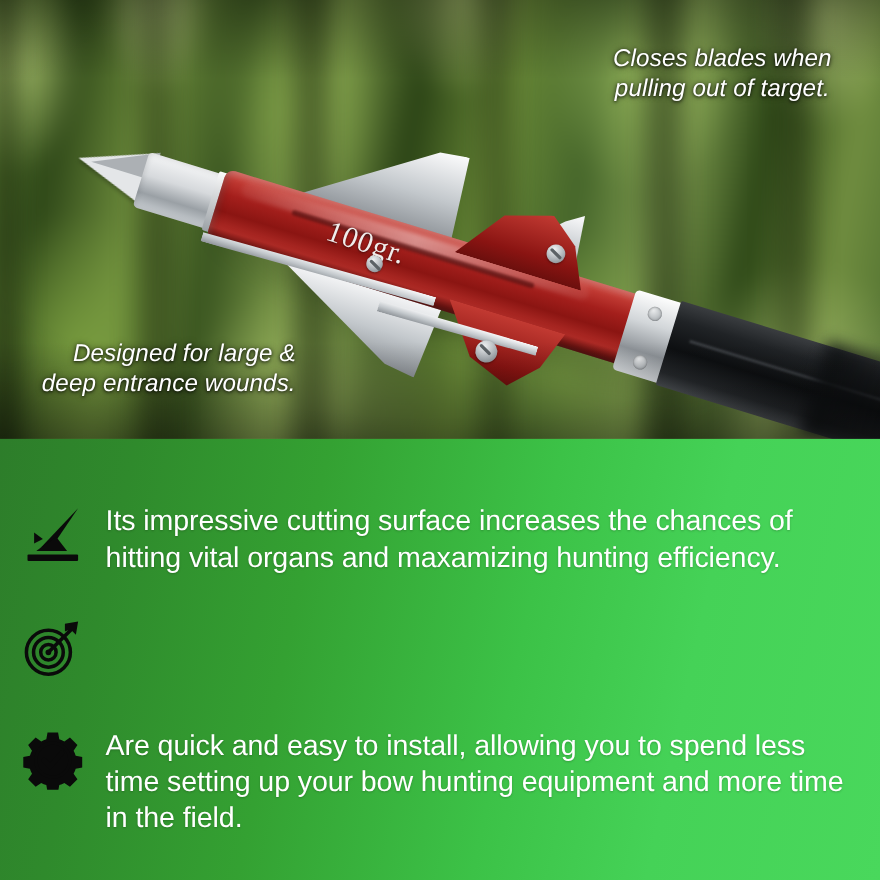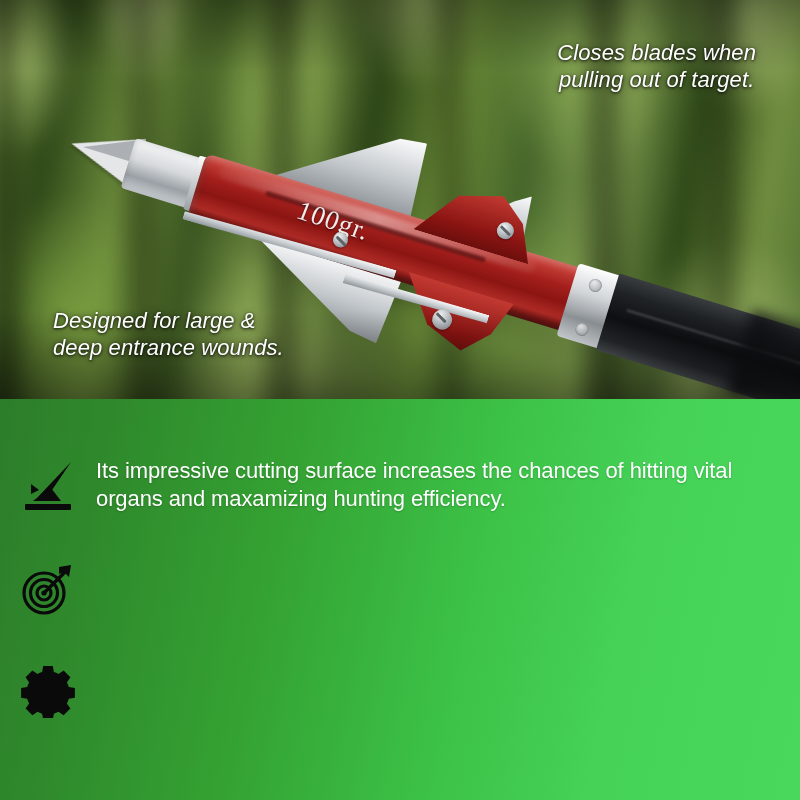--- a/index.html
+++ b/index.html
@@ -272,23 +272,23 @@
     letter-spacing: 0.1px;
     text-shadow: 0 1px 3px rgba(0,0,0,0.85), 0 0 6px rgba(0,0,0,0.5);
     white-space: pre-line;
   }
   .caption-top-right {
     right: 44px;
     top: 40px;
     text-align: center;
   }
   .caption-bottom-left {
-    left: 53px;
+    left: 38px;
     top: 308px;
-    text-align: left;
+    text-align: right;
   }
 
   
   .features-panel {
     position: absolute;
     left: 0;
     top: 399px;
     width: 800px;
     height: 401px;
     background:
@@ -311,21 +311,21 @@
     margin-right: 20px;
     margin-top: 2px;
     display: flex;
     align-items: center;
     justify-content: center;
   }
   .feature-icon svg { display: block; }
 
   .feature-text {
     color: #ffffff;
-    font-size: 22px;
+    font-size: 26px;
     line-height: 1.26;
     letter-spacing: -0.1px;
     max-width: 690px;
     text-shadow: 0 1px 2px rgba(0,0,0,0.22);
   }
 </style>
 </head>
 <body>
 
 <div class="page">
@@ -422,16 +422,17 @@
           <path d="M27 11.5 a15.5 15.5 0 1 0 0.01 0 Z" fill="none"></path>
           <circle cx="27" cy="27" r="14.2" fill="#3dbe44" opacity="0"></circle>
           <path d="M19.5 27.5 l5.5 5.5 l10-12" fill="none" stroke="#ffffff" stroke-width="0"></path>
           <g>
             <circle cx="27" cy="27" r="14.2" fill="none"></circle>
             <path d="M27 12.8 A14.2 14.2 0 1 1 26.99 12.8 Z" fill="none"></path>
           </g>
           <path d="M19 27.2 l5.6 5.6 l10.6-12.4" fill="none" stroke="#0a0a0a" stroke-width="4.6" stroke-linecap="round" stroke-linejoin="round"></path>
         </svg>
       </div>
+      <div class="feature-text">Are quick and easy to install, allowing you to spend less time setting up your bow hunting equipment and more time in the field.</div>
     </div>
 
   </div>
 </div>
 
 </body></html>

